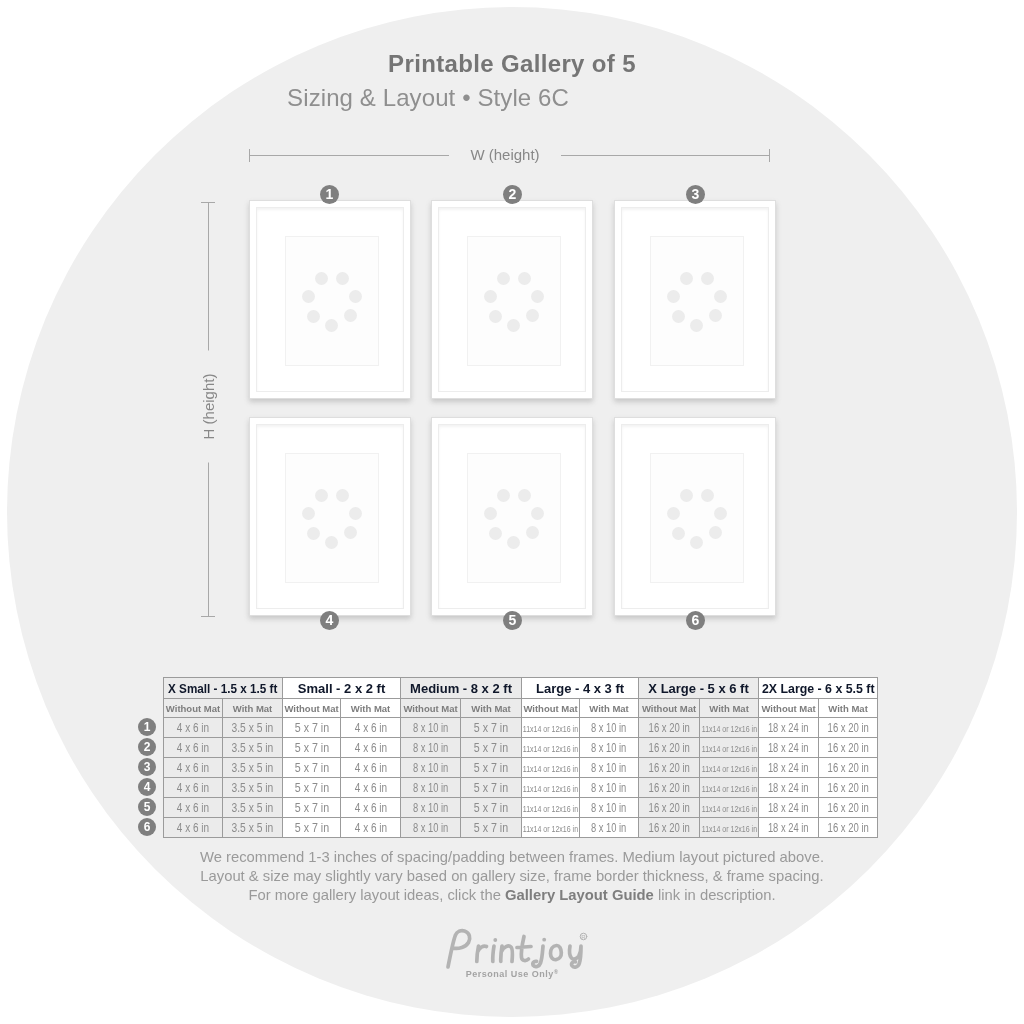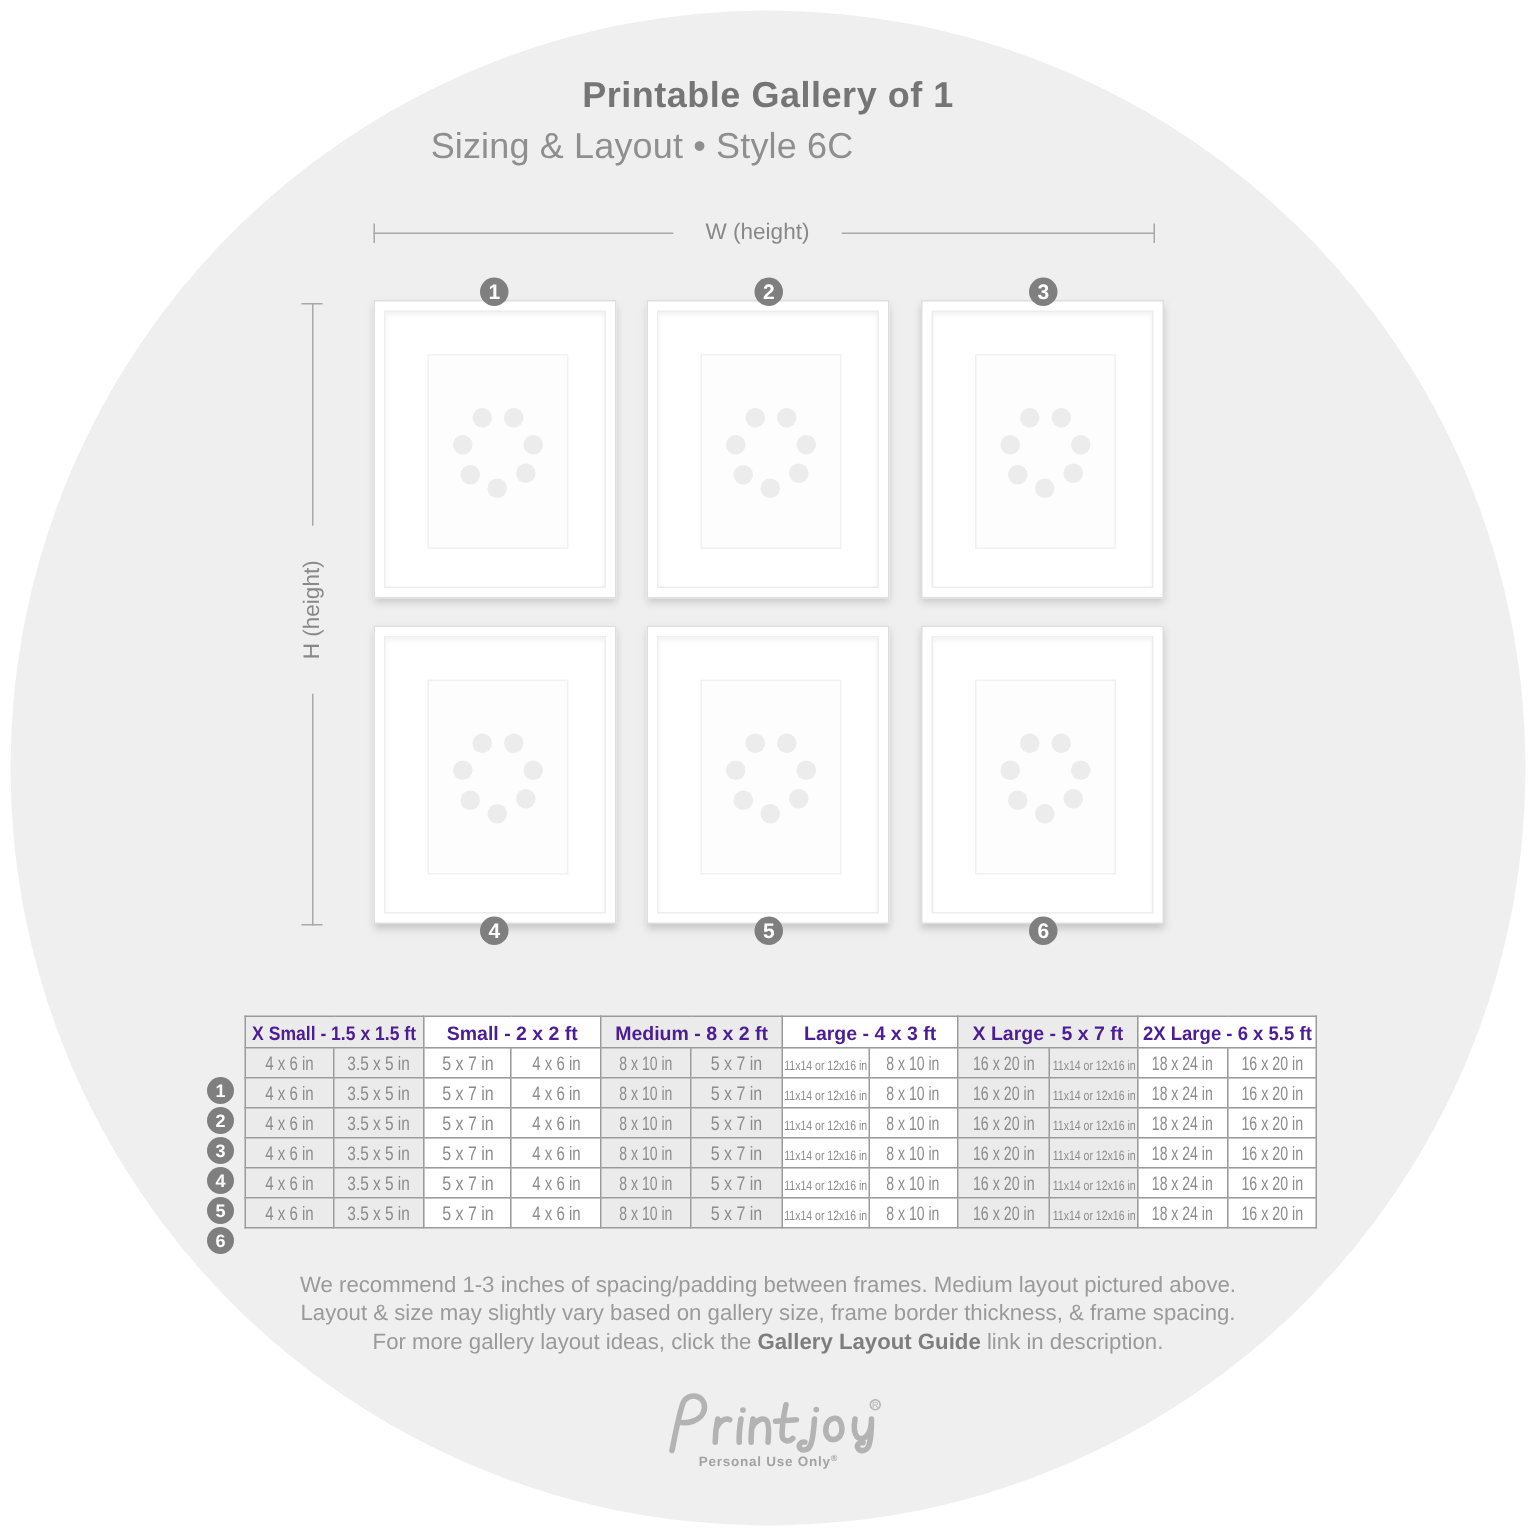--- a/index.html
+++ b/index.html
@@ -14,21 +14,21 @@
   .dimlabel{color:#888888;font-size:15px;background:#efefef;}
   .frame{width:162px;height:199px;background:#ffffff;border:1px solid #dedede;box-sizing:border-box;box-shadow:0 3px 5px rgba(100,100,100,0.28);}
   .mat{position:absolute;left:6px;top:6px;right:6px;bottom:6px;background:#ffffff;border:1px solid #ededed;box-shadow:inset 0 2px 3px rgba(0,0,0,0.05);}
   .art{position:absolute;left:28px;top:28px;width:92px;height:128px;border:1px solid #f1f1f1;background:#fdfdfd;}
   .dot{position:absolute;width:13px;height:13px;border-radius:50%;background:#ececec;}
   .badge{width:19px;height:19px;border-radius:50%;background:#7f7f7f;color:#ffffff;font-size:14px;font-weight:bold;text-align:center;line-height:19px;}
   table.sizes{border-collapse:collapse;table-layout:fixed;}
   table.sizes td{border:1px solid #9b9b9b;text-align:center;vertical-align:middle;padding:0;overflow:hidden;white-space:nowrap;}
   .g{background:#ebebeb;}
   .w{background:#ffffff;}
-  .h1 td{font-size:13px;font-weight:bold;color:#4c1d95;height:20px;}
+  .h1 td{font-size:13px;font-weight:bold;color:#0f172a;height:20px;}
   .h1 td span{display:inline-block;white-space:nowrap;}
   .h2 td{font-size:9.5px;font-weight:bold;color:#7d7d7d;height:18px;}
   .dr td{font-size:13px;color:#8c8c8c;height:19px;}
   .dr td span{display:inline-block;white-space:nowrap;margin:0 -8px;}
   span.ta{transform:scaleX(0.77);}
   span.tb{transform:scaleX(0.79);}
   span.tc{transform:scaleX(0.82);}
   span.td{transform:scaleX(0.72);}
   span.te{transform:scaleX(0.73);}
   span.tf{transform:scaleX(0.72);}
@@ -37,21 +37,21 @@
   .note{left:0;top:848px;width:1024px;text-align:center;font-size:14.8px;line-height:19px;color:#9a9a9a;letter-spacing:0;}
   .note b{color:#7e7e7e;}
   .pou{left:0;top:969px;width:1024px;text-align:center;font-size:9px;font-weight:bold;color:#a3a3a3;letter-spacing:0.5px;}
 </style>
 </head>
 <body>
 <div class="page">
 
   <div class="abs circle"></div>
 
-  <div class="abs title">Printable Gallery of 1</div>
+  <div class="abs title">Printable Gallery of 5</div>
 
   <div class="abs subtitle">Sizing &amp; Layout • Style 6C</div>
 
   <div class="abs" style="left:249px;top:149px;width:521px;height:13px;">
     <div class="abs dimline-v" style="left:0;top:0;height:13px;"></div>
     <div class="abs dimline-v" style="left:520px;top:0;height:13px;"></div>
     <div class="abs dimline-h" style="left:0;top:6px;width:200px;"></div>
     <div class="abs dimline-h" style="left:312px;top:6px;width:209px;"></div>
     <div class="abs dimlabel" style="left:200px;top:-3px;width:112px;text-align:center;">W (height)</div>
   </div>
@@ -174,22 +174,36 @@
         <col style="width:59px;">
       <col style="width:60px;">
         <col style="width:59px;">
     </colgroup>
     <tbody>
         <tr class="h1">
       <td class="g" colspan="2"><span style="transform:scaleX(0.9);margin:0 -6px;">X Small - 1.5 x 1.5 ft</span></td>
       <td class="w" colspan="2"><span>Small - 2 x 2 ft</span></td>
       <td class="g" colspan="2"><span>Medium - 8 x 2 ft</span></td>
       <td class="w" colspan="2"><span>Large - 4 x 3 ft</span></td>
-      <td class="g" colspan="2"><span>X Large - 5 x 7 ft</span></td>
+      <td class="g" colspan="2"><span>X Large - 5 x 6 ft</span></td>
       <td class="w" colspan="2"><span style="transform:scaleX(0.95);margin:0 -3px;">2X Large - 6 x 5.5 ft</span></td>
+    </tr>
+    <tr class="h2">
+      <td class="g">Without Mat</td>
+          <td class="g">With Mat</td>
+      <td class="w">Without Mat</td>
+          <td class="w">With Mat</td>
+      <td class="g">Without Mat</td>
+          <td class="g">With Mat</td>
+      <td class="w">Without Mat</td>
+          <td class="w">With Mat</td>
+      <td class="g">Without Mat</td>
+          <td class="g">With Mat</td>
+      <td class="w">Without Mat</td>
+          <td class="w">With Mat</td>
     </tr>
     <tr class="dr">
       <td class="g"><span class="ta">4 x 6 in</span></td>
           <td class="g"><span class="tb">3.5 x 5 in</span></td>
       <td class="w"><span class="tc">5 x 7 in</span></td>
           <td class="w"><span class="ta">4 x 6 in</span></td>
       <td class="g"><span class="td">8 x 10 in</span></td>
           <td class="g"><span class="tc">5 x 7 in</span></td>
       <td class="w sm"><span>11x14 or 12x16 in</span></td>
           <td class="w"><span class="td">8 x 10 in</span></td>

